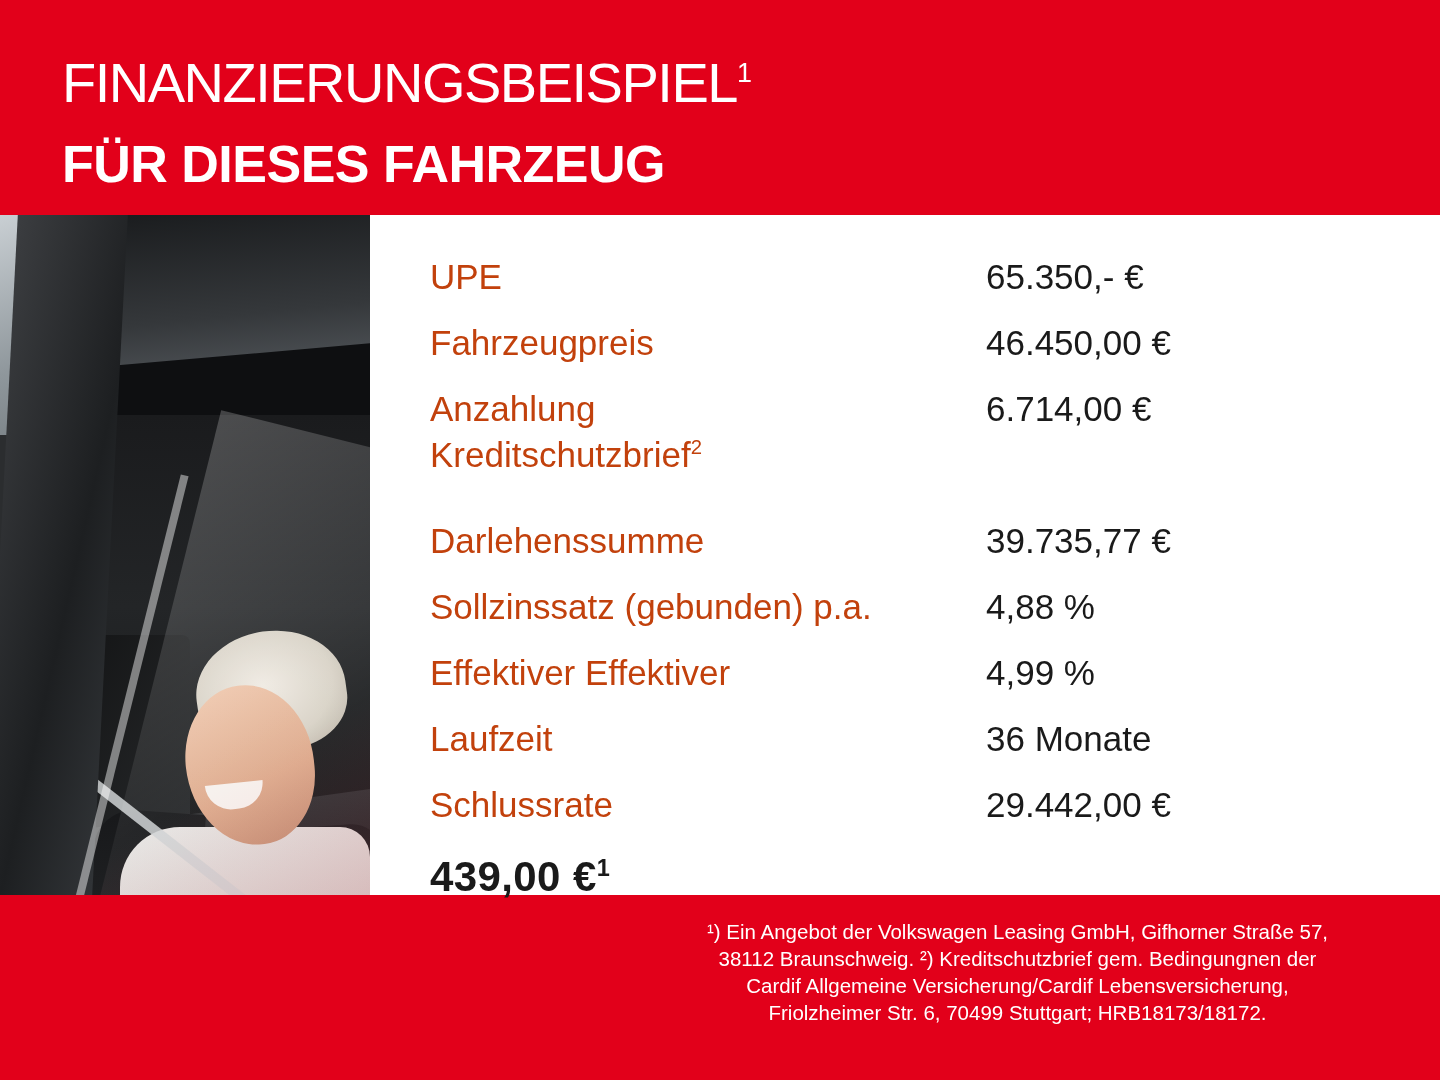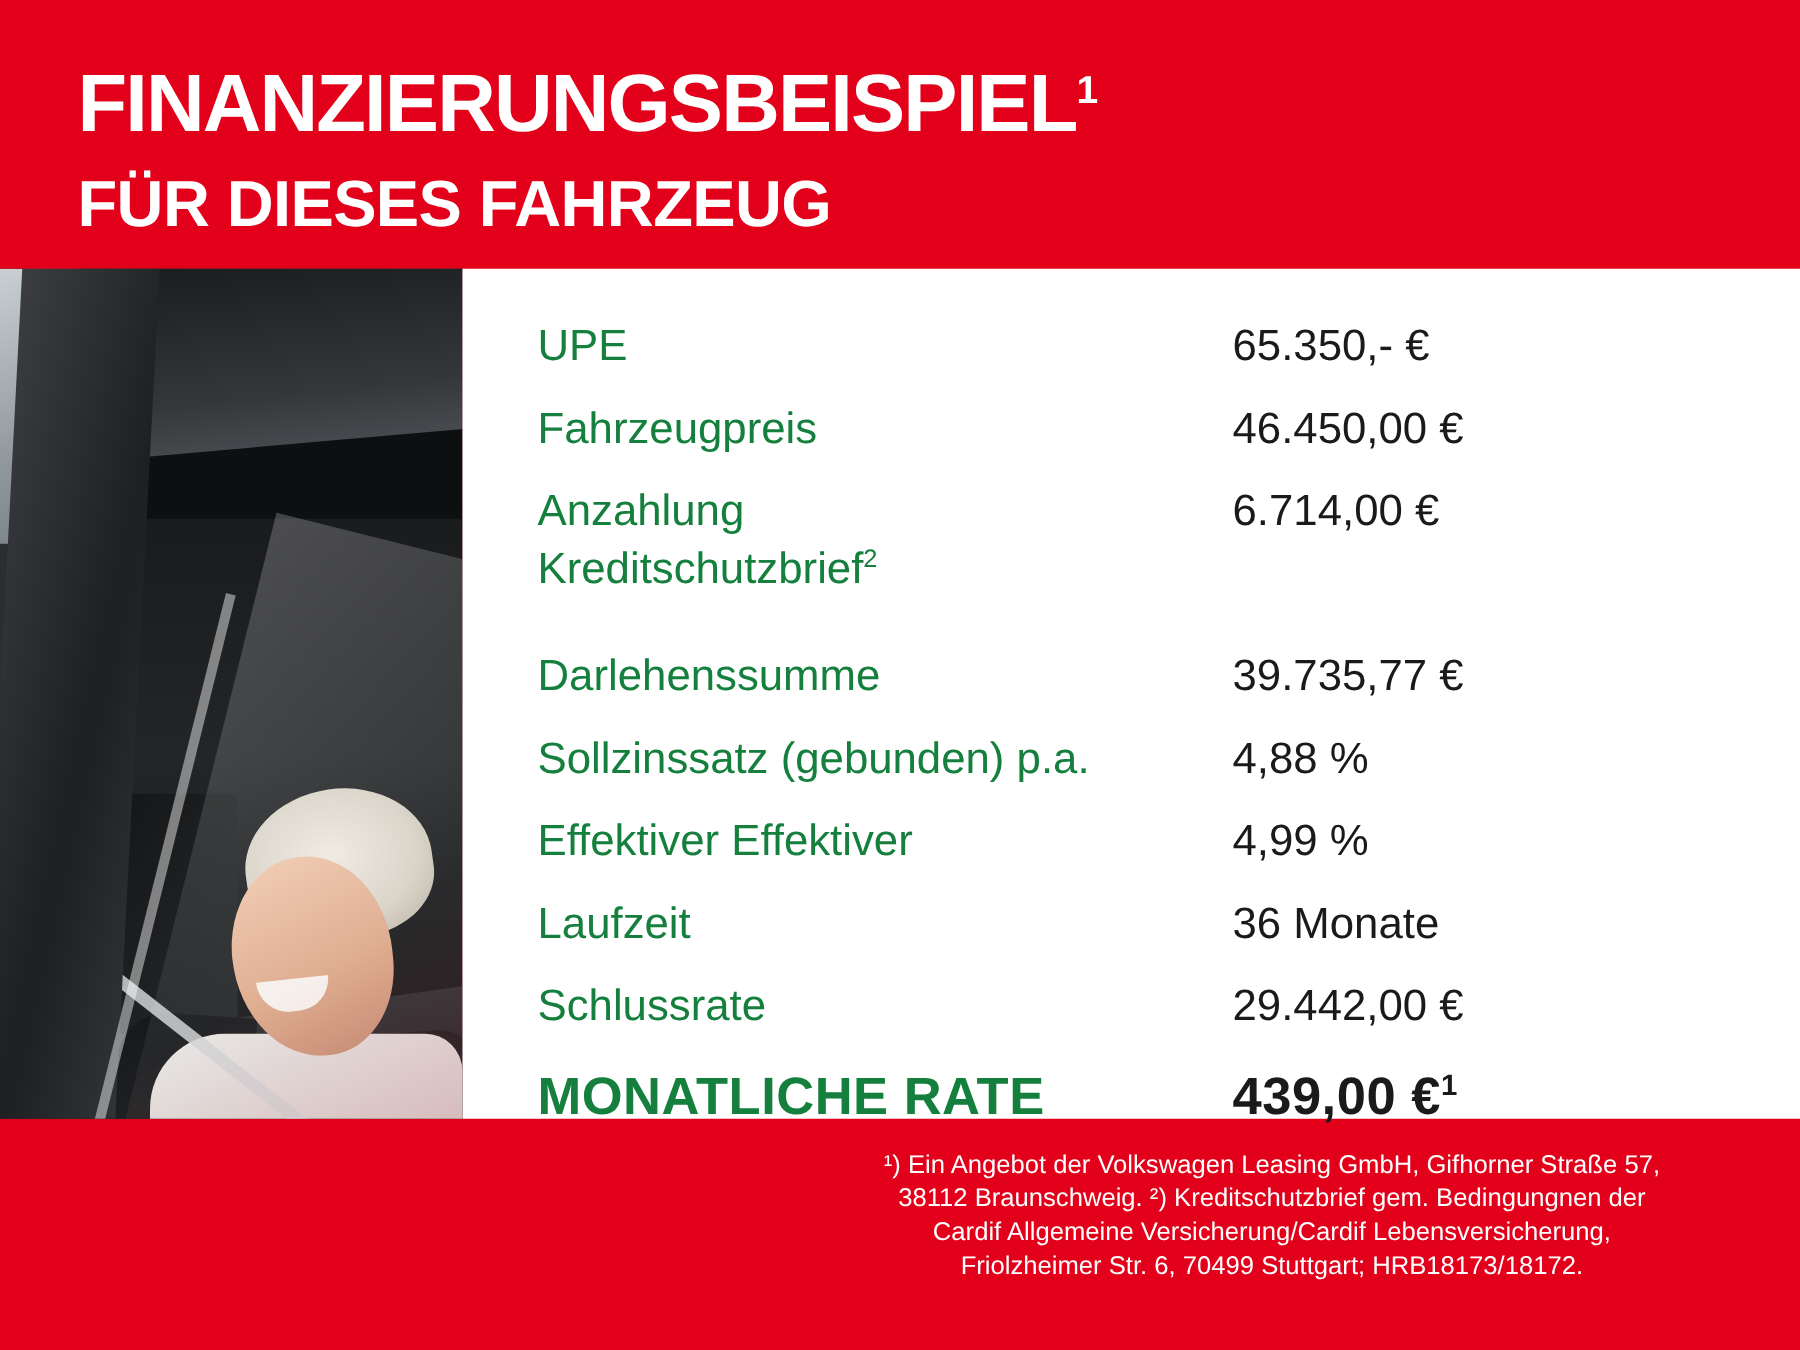--- a/index.html
+++ b/index.html
@@ -27,23 +27,23 @@
     top: 0;
     width: 1440px;
     height: 215px;
     background: #e2001a;
     color: #ffffff;
   }
   .headline {
     position: absolute;
     left: 62px;
     top: 44px;
-    font-size: 65px;
+    font-size: 56px;
     line-height: 78px;
-    font-weight: bold;
+    font-weight: normal;
     letter-spacing: -1.5px;
     white-space: nowrap;
   }
   .headline sup {
     font-size: 0.48em;
     vertical-align: super;
     line-height: 0;
   }
   .subheadline {
     position: absolute;
@@ -203,21 +203,21 @@
     width: 950px;
   }
   .row {
     display: flex;
     align-items: baseline;
     height: 66px;
   }
   .row .label {
     width: 556px;
     font-size: 35px;
-    color: #15803d;
+    color: #c2410c;
     white-space: nowrap;
   }
   .row .value {
     font-size: 35px;
     color: #1a1a1a;
     white-space: nowrap;
     margin-top: 20px;
   }
   .row .label sup {
     font-size: 0.58em;
@@ -324,21 +324,20 @@
         <div class="label">Laufzeit</div>
         <div class="value">36 Monate</div>
       </div>
 
       <div class="row">
         <div class="label">Schlussrate</div>
         <div class="value">29.442,00 €</div>
       </div>
 
       <div class="row total">
-        <div class="label">MONATLICHE RATE</div>
         <div class="value"><span>439,00 €</span><sup>1</sup></div>
       </div>
 
     </div>
   </div>
 
   <div class="footnotes">¹) Ein Angebot der Volkswagen Leasing GmbH, Gifhorner Straße 57, 38112 Braunschweig. ²) Kreditschutzbrief gem. Bedingungnen der Cardif Allgemeine Versicherung/Cardif Lebensversicherung, Friolzheimer Str. 6, 70499 Stuttgart; HRB18173/18172.</div>
 
 </div>
 

